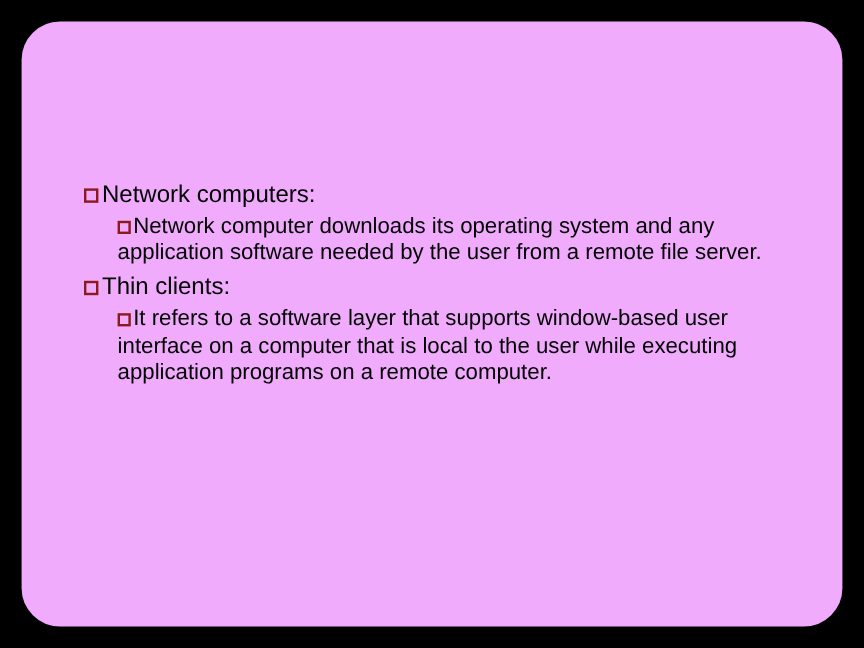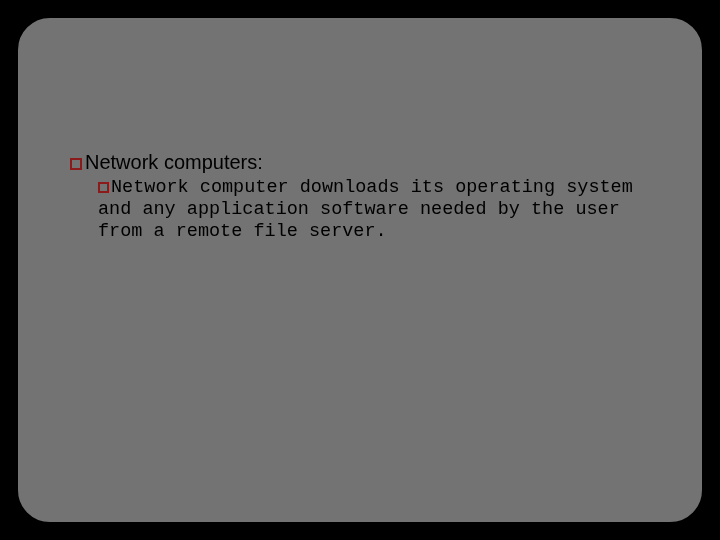--- a/index.html
+++ b/index.html
@@ -12,21 +12,21 @@
   }
   .slide {
     position: absolute;
     left: 16px;
     top: 16px;
     width: 688px;
     height: 508px;
     box-sizing: border-box;
     border: 2px solid #000;
     border-radius: 34px;
-    background: #737373;
+    background: #f0abfc;
   }
   .content {
     position: absolute;
     left: 52px;
     top: 132px;
     width: 584px;
     color: #000;
   }
   .lvl1 {
     font-size: 20px;
@@ -34,21 +34,20 @@
     margin-bottom: 2px;
   }
   .lvl2-group {
     margin-left: 28px;
     margin-bottom: 6px;
   }
   .lvl2 {
     font-size: 18.5px;
     line-height: 1.2;
     margin-bottom: 0;
-    font-family: Liberation Mono, monospace;
   }
   .bullet-box {
     display: inline-block;
     width: 12px;
     height: 12px;
     border: 2px solid #8B1A1A;
     box-sizing: border-box;
     margin-right: 3px;
     vertical-align: -1px;
   }
@@ -70,17 +69,23 @@
 
     <div class="lvl1">
       <span class="bullet-box"></span><span>Network computers:</span>
     </div>
     <div class="lvl2-group">
       <div class="lvl2">
         <span class="bullet-box-sm"></span><span>Network  computer downloads its operating system and any application software needed by the user from a remote file server.</span>
       </div>
     </div>
 
+    <div class="lvl1">
+      <span class="bullet-box"></span><span>Thin clients:</span>
+    </div>
     <div class="lvl2-group">
+      <div class="lvl2">
+        <span class="bullet-box-sm"></span><span>It refers to a software layer that supports window-based user interface  on a computer that is local to the user while executing application programs on a remote computer.</span>
+      </div>
     </div>
 
   </div>
 </div>
 
 </body></html>

